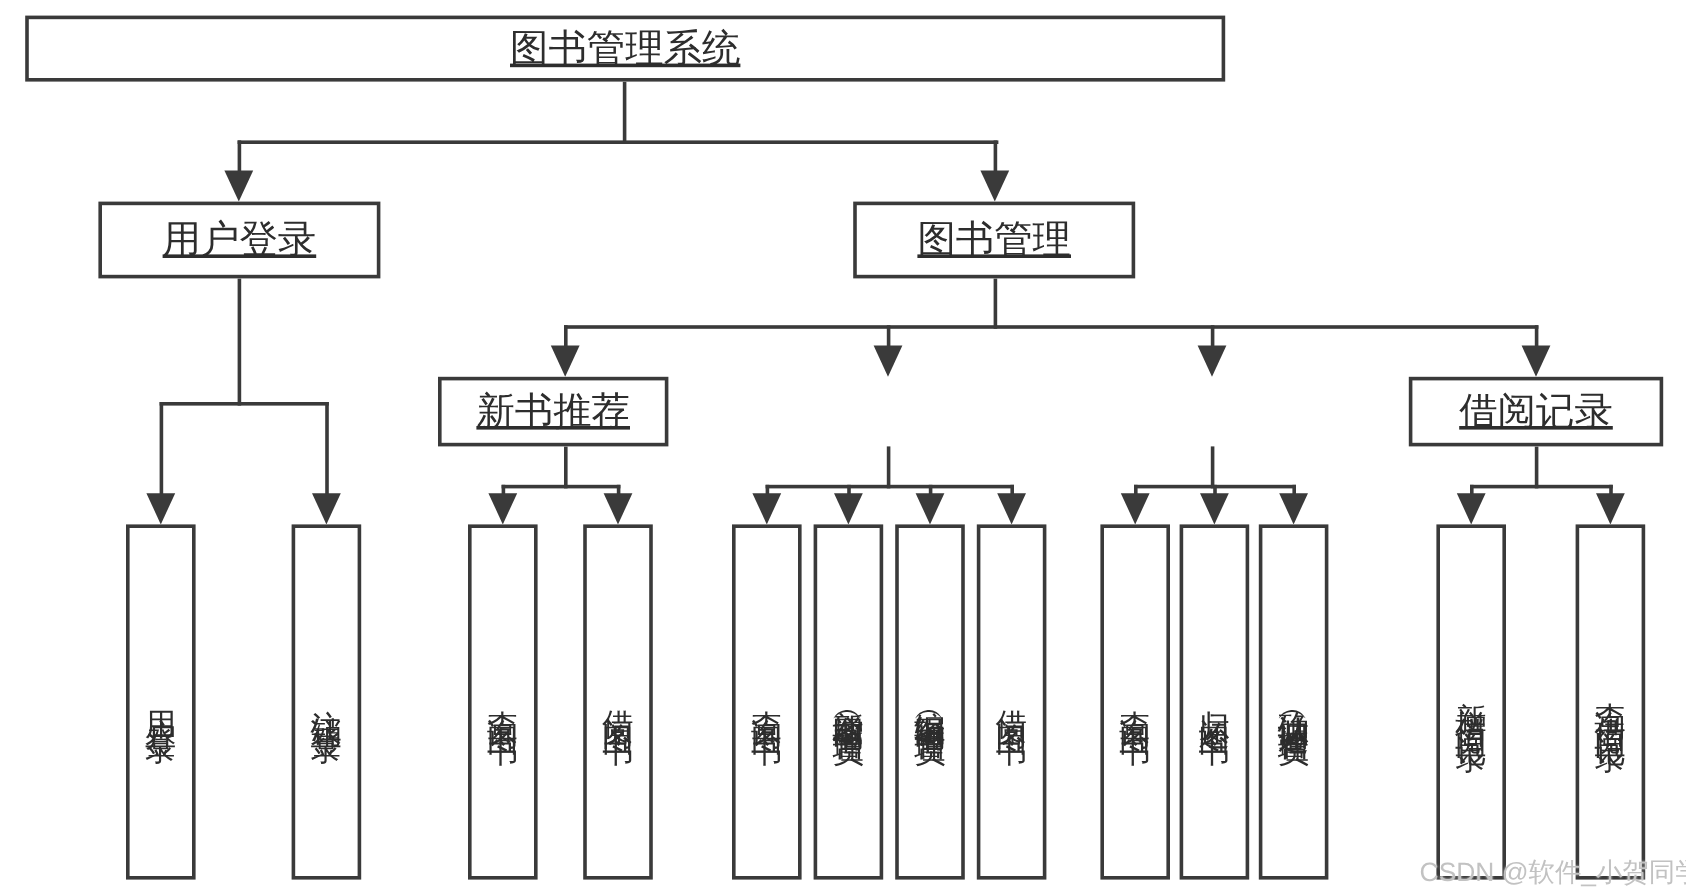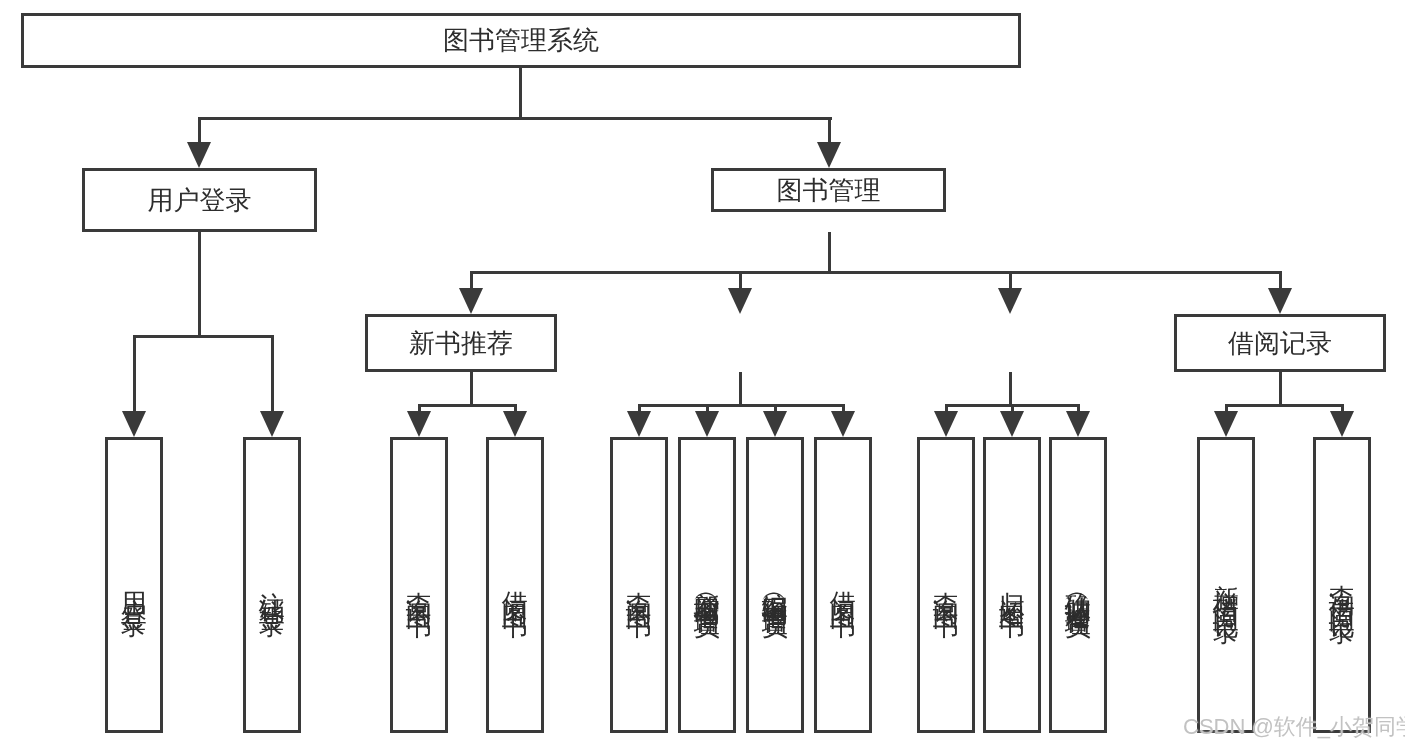--- a/index.html
+++ b/index.html
@@ -22,24 +22,25 @@
   }
   
   .box{
     position:absolute;
     box-sizing:border-box;
     border:3px solid var(--line);
     background:var(--background);
     display:flex;
     align-items:center;
     justify-content:center;
-    font-size:26px;
+    font-size:32px;
     color:var(--text);
     white-space:nowrap;
     z-index:2;
+    text-decoration:underline;
   }
   .vbox{
     position:absolute;
     box-sizing:border-box;
     border:3px solid var(--line);
     background:var(--background);
     display:flex;
     align-items:center;
     justify-content:center;
     writing-mode:vertical-rl;
@@ -83,21 +84,21 @@
   <div class="box" style="left:21px;top:13px;width:1000px;height:55px;">图书管理系统</div>
 
   <div class="vl" style="left:519px;top:68px;height:52px;"></div>
   <div class="hl" style="left:198px;top:117px;width:634px;"></div>
   <div class="vl" style="left:198px;top:117px;height:28px;"></div>
   <div class="arrow" style="left:187px;top:142px;"></div>
   <div class="vl" style="left:828px;top:117px;height:28px;"></div>
   <div class="arrow" style="left:817px;top:142px;"></div>
 
   <div class="box" style="left:82px;top:168px;width:235px;height:64px;">用户登录</div>
-  <div class="box" style="left:711px;top:168px;width:235px;height:44px;">图书管理</div>
+  <div class="box" style="left:711px;top:168px;width:235px;height:64px;">图书管理</div>
 
   <div class="vl" style="left:198px;top:232px;height:106px;"></div>
   <div class="hl" style="left:133px;top:335px;width:141px;"></div>
   <div class="vl" style="left:133px;top:335px;height:79px;"></div>
   <div class="arrow" style="left:122px;top:411px;"></div>
   <div class="vl" style="left:271px;top:335px;height:79px;"></div>
   <div class="arrow" style="left:260px;top:411px;"></div>
 
   <div class="vl" style="left:828px;top:232px;height:42px;"></div>
   <div class="hl" style="left:470px;top:271px;width:812px;"></div>

